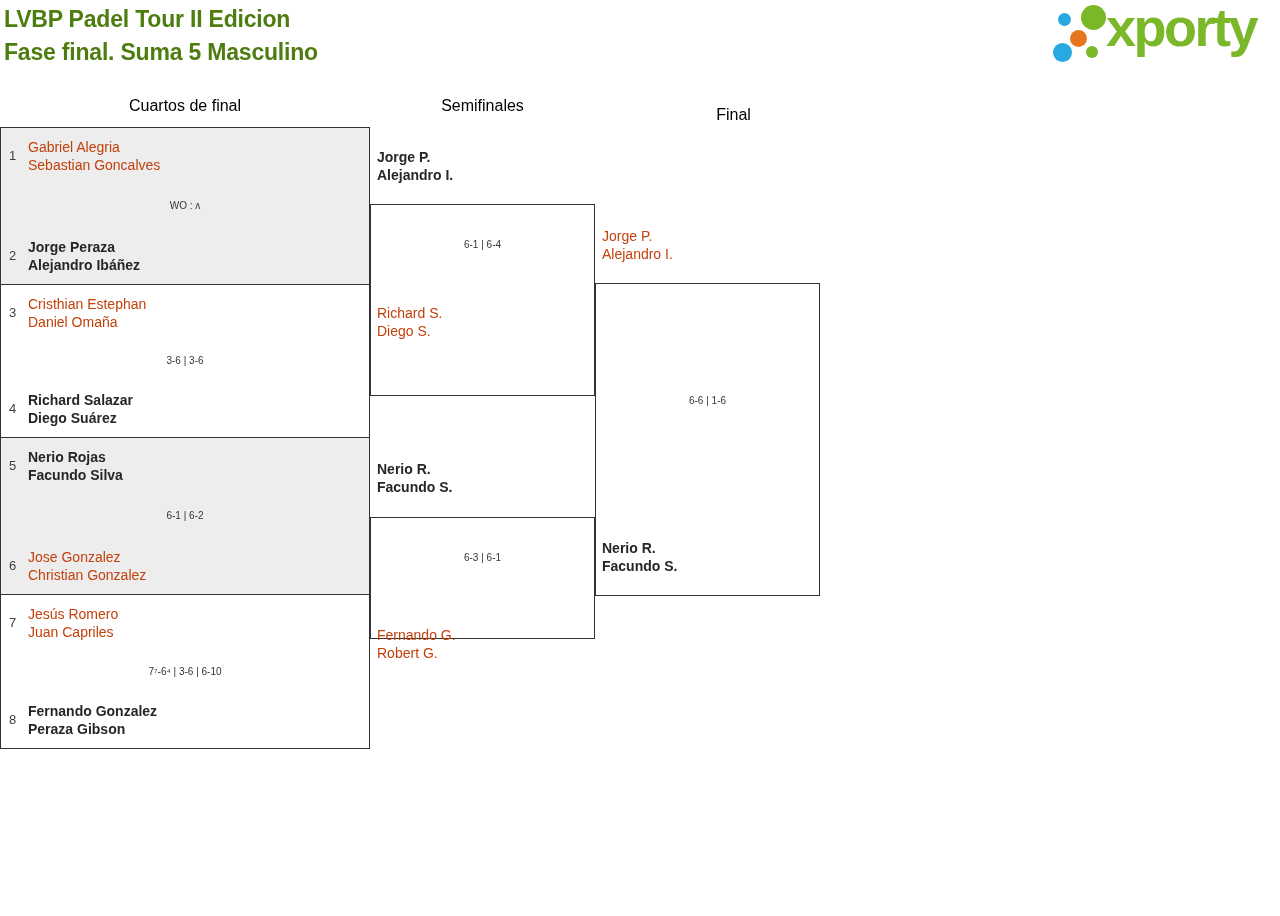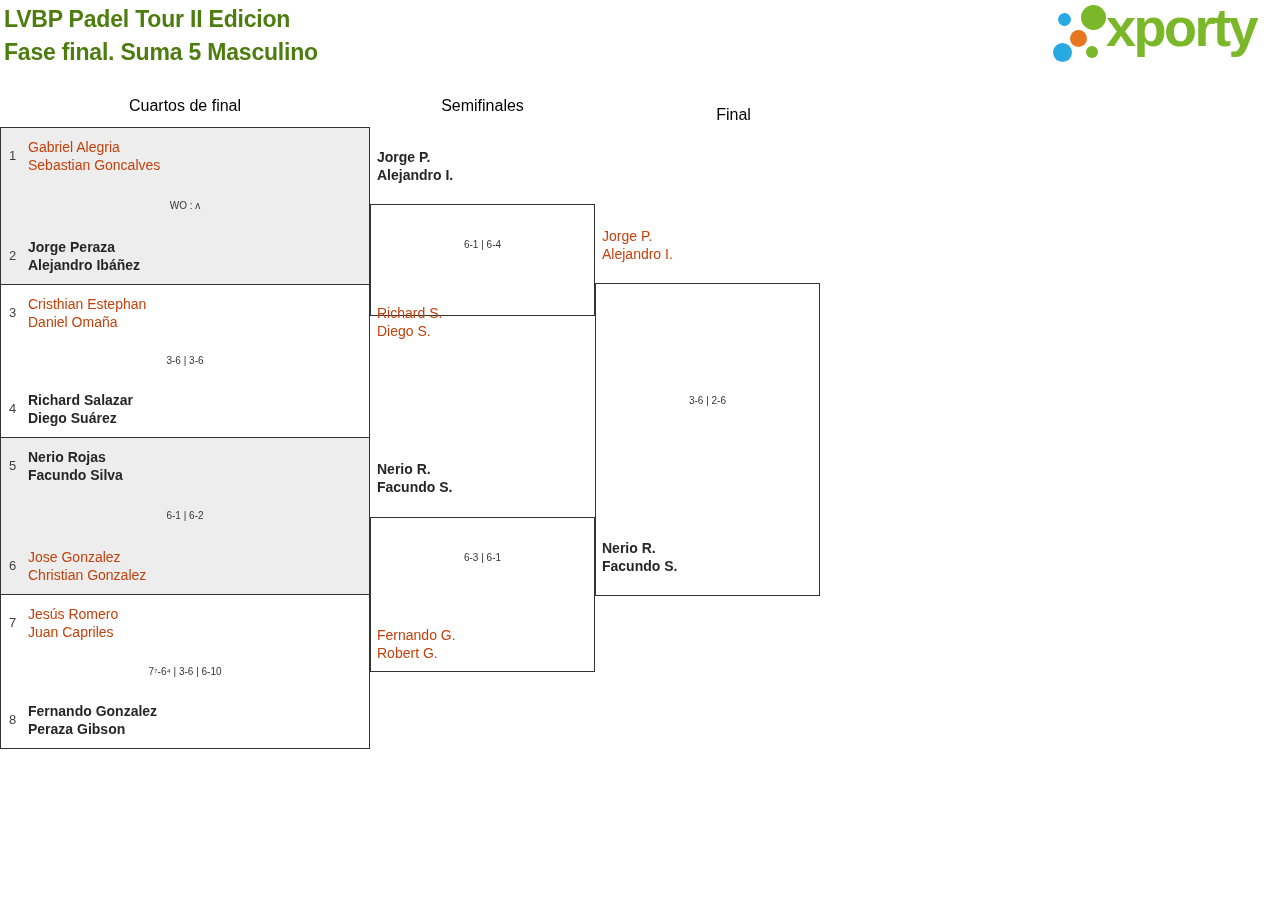--- a/index.html
+++ b/index.html
@@ -152,46 +152,46 @@
       <div class="score score-mid">7⁷-6⁴ | 3-6 | 6-10</div>
       <span class="seed seed-bottom">8</span>
       <div class="team team-bottom winner">
         <div>Fernando Gonzalez</div>
         <div>Peraza Gibson</div>
       </div>
     </div>
 
   </div>
 
-  <div class="abs adv-box sf-box" style="top:204px;height:112px;">
+  <div class="abs adv-box sf-box" style="top:204px;height:192px;">
     <div class="score" style="top:31px;">6-1 | 6-4</div>
   </div>
   <div class="float-team team winner" style="left:377px;top:148px;">
     <div>Jorge P.</div>
     <div>Alejandro I.</div>
   </div>
   <div class="float-team team" style="left:377px;top:304px;">
     <div>Richard S.</div>
     <div>Diego S.</div>
   </div>
 
-  <div class="abs adv-box sf-box" style="top:517px;height:155px;">
+  <div class="abs adv-box sf-box" style="top:517px;height:122px;">
     <div class="score" style="top:31px;">6-3 | 6-1</div>
   </div>
   <div class="float-team team winner" style="left:377px;top:460px;">
     <div>Nerio R.</div>
     <div>Facundo S.</div>
   </div>
   <div class="float-team team" style="left:377px;top:616px;margin-top:10px;">
     <div>Fernando G.</div>
     <div>Robert G.</div>
   </div>
 
   <div class="abs adv-box f-box">
-    <div class="score" style="top:108px;">3-6 | 2-6</div>
+    <div class="score" style="top:108px;">6-6 | 1-6</div>
   </div>
   <div class="float-team team" style="left:602px;top:227px;">
     <div>Jorge P.</div>
     <div>Alejandro I.</div>
   </div>
   <div class="float-team team winner" style="left:602px;top:539px;">
     <div>Nerio R.</div>
     <div>Facundo S.</div>
   </div>
 

